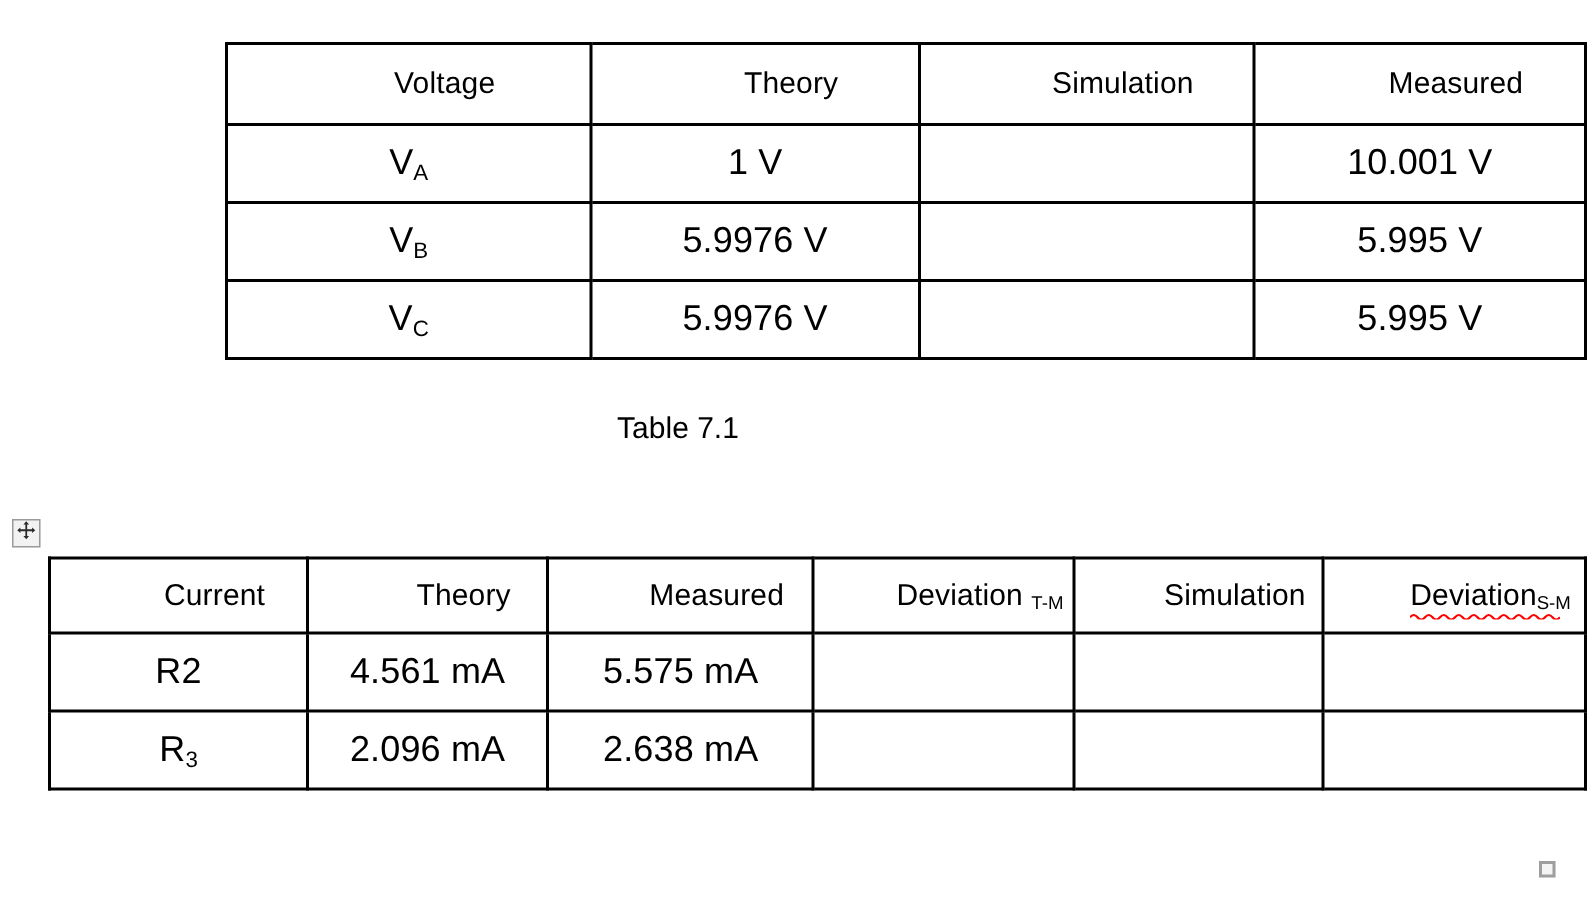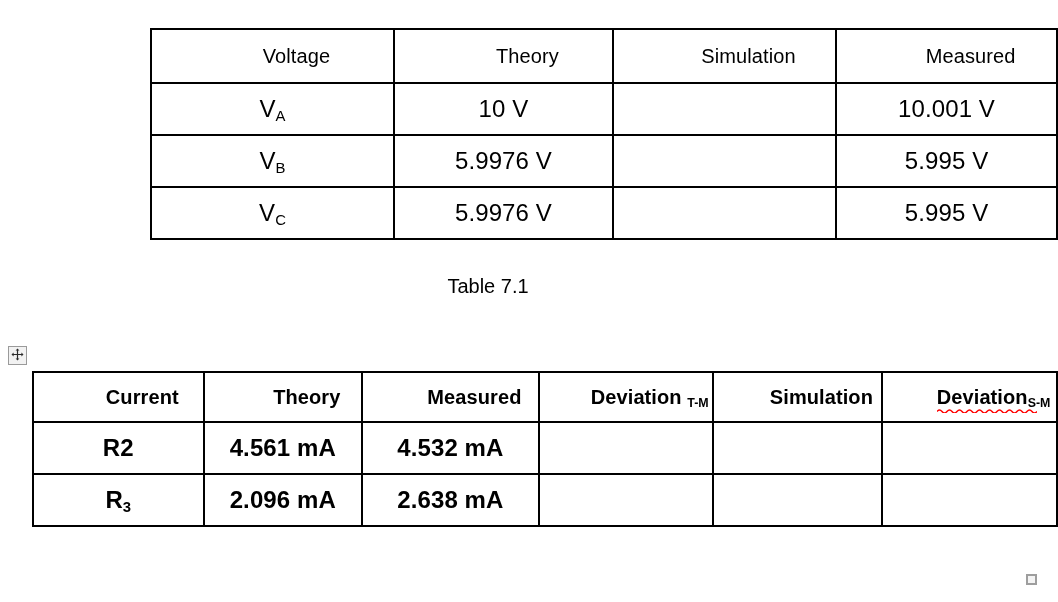--- a/index.html
+++ b/index.html
@@ -59,29 +59,28 @@
 
   
   #table-caption {
     position: absolute;
     left: 0;
     top: 275px;
     width: 904px;
     text-align: center;
     font-size: 20px;
     color: #000000;
-    margin-left: 36px;
   }
 
   
   #table-current {
     left: 32px;
     top: 371px;
   }
-  #table-current td { height: 50px; font-weight: bold; }
+  #table-current td { height: 50px; }
   #table-current tr:first-child td { height: 48px; }
   .tc-c1 { width: 181px; }
   .tc-c2 { width: 161px; }
   .tc-c3 { width: 168px; }
   .tc-c4 { width: 166px; }
   .tc-c5 { width: 140px; }
   .tc-c6 { width: 168px; }
 
   
   .spellcheck {
@@ -139,21 +138,21 @@
 <table class="doc-table" id="table-voltage">
   <tbody>
     <tr>
       <td class="hdr tv-c1">Voltage</td>
       <td class="hdr tv-c2">Theory</td>
       <td class="hdr tv-c3">Simulation</td>
       <td class="hdr tv-c4">Measured</td>
     </tr>
     <tr>
       <td><span>V</span><sub>A</sub></td>
-      <td>10 V</td>
+      <td>1 V</td>
       <td></td>
       <td>10.001 V</td>
     </tr>
     <tr>
       <td><span>V</span><sub>B</sub></td>
       <td>5.9976 V</td>
       <td></td>
       <td>5.995 V</td>
     </tr>
     <tr>
@@ -183,21 +182,21 @@
       <td class="hdr tc-c3"><span>Measured</span></td>
       <td class="hdr tc-c4"><span>Deviation </span><sub>T-M</sub></td>
       <td class="hdr tc-c5"><span>Simulation</span></td>
       <td class="hdr tc-c6"><span class="spellcheck"><span>Deviation</span><svg class="squiggle" viewBox="0 0 100 5" preserveAspectRatio="none">
               <path d="M0 3.5 Q2.5 0.5 5 3.5 T10 3.5 T15 3.5 T20 3.5 T25 3.5 T30 3.5 T35 3.5 T40 3.5 T45 3.5 T50 3.5 T55 3.5 T60 3.5 T65 3.5 T70 3.5 T75 3.5 T80 3.5 T85 3.5 T90 3.5 T95 3.5 T100 3.5" fill="none" stroke="#ff0000" stroke-width="1.4"></path>
             </svg></span><sub>S-M</sub></td>
     </tr>
     <tr>
       <td><span>R2</span><sub></sub></td>
       <td>4.561 mA</td>
-      <td>4.532 mA</td>
+      <td>5.575 mA</td>
       <td></td>
       <td></td>
       <td></td>
     </tr>
     <tr>
       <td><span>R</span><sub>3</sub></td>
       <td>2.096 mA</td>
       <td>2.638 mA</td>
       <td></td>
       <td></td>

